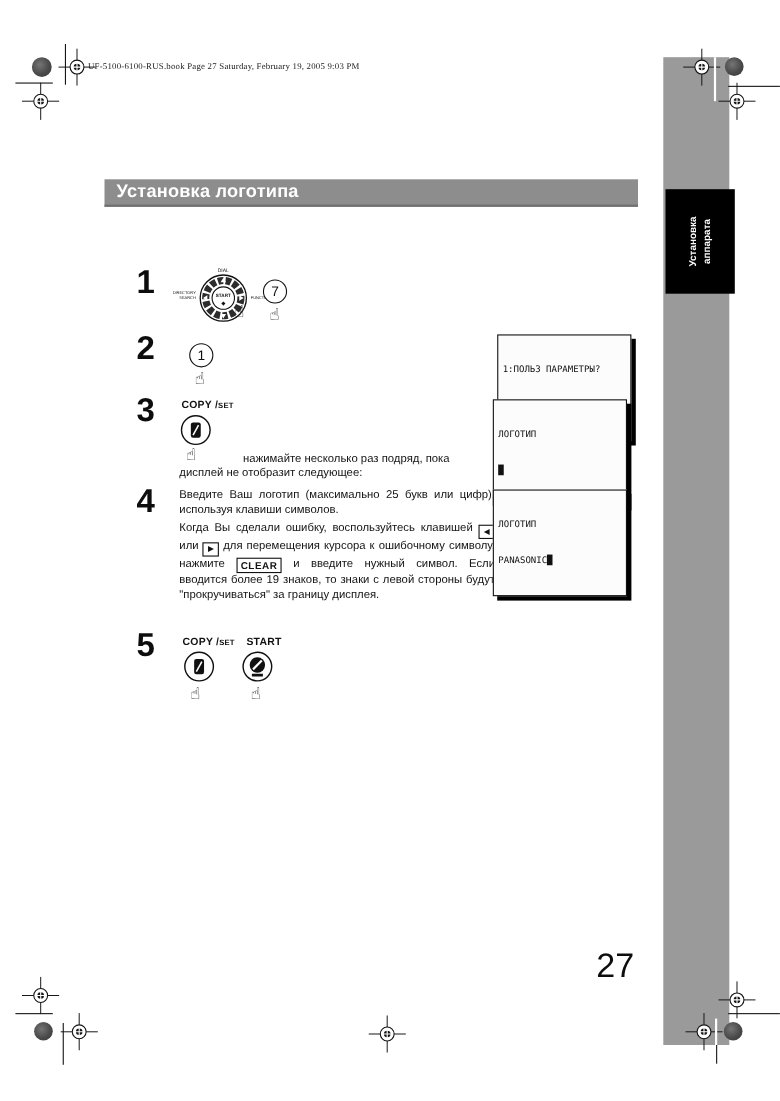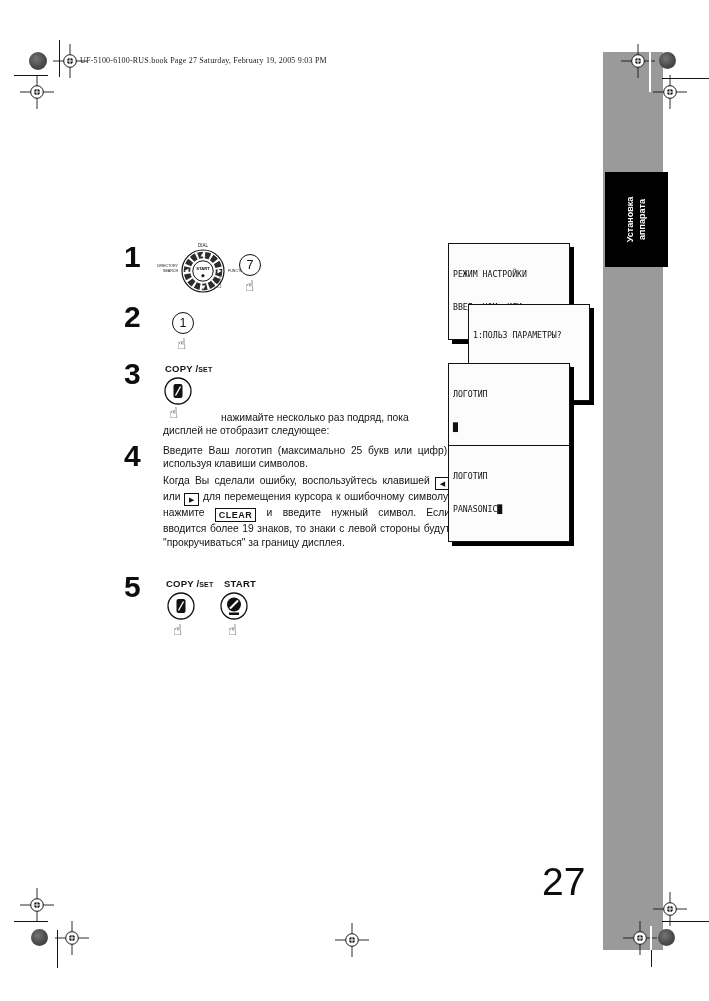--- a/index.html
+++ b/index.html
@@ -24,21 +24,21 @@
   .copyset-label .sub{font-size:7px;}
   .step-text{font-size:10.3px;line-height:13px;color:#141414;white-space:nowrap;}
   .textblock{width:287px;font-size:10.3px;line-height:13.2px;text-align:justify;color:#141414;}
   .textblock p{margin:0 0 4px;}
   .example-label{font-weight:bold;}
   .letterbox{display:inline-block;width:11px;height:13px;border:1px solid #111;font-size:8.5px;font-weight:bold;
              text-align:center;line-height:13px;margin-right:1px;vertical-align:-2px;background:#fff;}
   .keybox{display:inline-block;border:1px solid #111;background:#fff;vertical-align:-2px;}
   .arr{width:13px;height:11px;font-size:7px;line-height:11px;text-align:center;}
   .clearbox{padding:0 3px;font-size:9px;font-weight:bold;line-height:12px;letter-spacing:.5px;}
-  .pagenum{font-size:39px;color:#0d0d0d;text-align:right;}
+  .pagenum{font-size:31px;color:#0d0d0d;text-align:right;}
   .mark-line{background:#151515;z-index:3;}
   .white-line{background:#fff;z-index:3;}
   .mark{z-index:3;}
   .spot{border-radius:50%;background:radial-gradient(circle at 40% 38%,#757575 0%,#4a4a4a 55%,#383838 100%);z-index:3;}
   svg text{font-family:"Liberation Sans",sans-serif;fill:#111;}
 </style>
 </head>
 <body>
 
 <div id="page">
@@ -134,20 +134,23 @@
   <div class="abs mark-line" style="left:59px;top:40px;width:1px;height:37px"></div>
   <div class="abs mark-line" style="left:14px;top:75px;width:34px;height:1px"></div>
   <div class="abs white-line" style="left:649px;top:52px;width:2px;height:40px"></div>
   <div class="abs mark-line" style="left:662px;top:78px;width:47px;height:1px"></div>
   <div class="abs mark-line" style="left:14px;top:921px;width:34px;height:1px"></div>
   <div class="abs mark-line" style="left:57px;top:930px;width:1px;height:38px"></div>
   <div class="abs mark-line" style="left:662px;top:921px;width:47px;height:1px"></div>
   <div class="abs white-line" style="left:650px;top:926px;width:2px;height:24px"></div>
   <div class="abs mark-line" style="left:651px;top:950px;width:1px;height:17px"></div>
 
+  <div class="abs title-bar" style="left:95px;top:163px;width:485px;height:23px">
+    <span class="title-text">Установка логотипа</span>
+  </div>
 
   <div class="abs intro" style="left:95px;top:199px;width:486px">
   </div>
 
   <div class="abs step-num" style="left:124px;top:242px">1</div>
   <svg class="abs" style="left:147px;top:240px" width="112" height="58" viewBox="0 0 112 58">
     <text x="56" y="7" text-anchor="middle" font-size="4.5">DIAL</text>
     <text x="31" y="27" text-anchor="end" font-size="3.6">DIRECTORY</text>
     <text x="31" y="32" text-anchor="end" font-size="3.6">SEARCH</text>
     <text x="81" y="32" text-anchor="start" font-size="3.6">FUNCTION</text>
@@ -157,29 +160,25 @@
     <polygon points="56,12.5 53.5,16.5 58.5,16.5" fill="#fff"></polygon>
     <polygon points="56,49.5 53.5,45.5 58.5,45.5" fill="#fff"></polygon>
     <polygon points="37.5,31 41.5,28.5 41.5,33.5" fill="#fff"></polygon>
     <polygon points="74.5,31 70.5,28.5 70.5,33.5" fill="#fff"></polygon>
     <text x="56" y="30" text-anchor="middle" font-size="4.2" font-weight="bold">START</text>
     <text x="56" y="37" text-anchor="middle" font-size="5">◆</text>
   </svg>
   <span class="abs hand" style="left:213px;top:276px">☝</span>
   <div class="abs keycircle" style="left:239px;top:254px">7</div>
   <span class="abs hand" style="left:245px;top:279px">☝</span>
-  <div class="abs lcd" style="left:448px;top:243px">
-    <div>РЕЖИМ НАСТРОЙКИ</div>
-    <div>ВВЕД. НОМ. ИЛИ ∨ ∧</div>
-  </div>
 
   <div class="abs step-num" style="left:124px;top:302px">2</div>
   <div class="abs keycircle" style="left:172px;top:312px">1</div>
   <span class="abs hand" style="left:177px;top:337px">☝</span>
-  <div class="abs lcd" style="left:468px;top:304px">
+  <div class="abs lcd" style="left:452px;top:304px">
     <div>1:ПОЛЬЗ ПАРАМЕТРЫ?</div>
     <div>НАЖМ. SET ДЛЯ ВЫБОРА</div>
   </div>
 
   <div class="abs step-num" style="left:124px;top:359px">3</div>
   <div class="abs copyset-label" style="left:165px;top:363px">
     <span>COPY /</span><span class="sub">SET</span>
   </div>
   <svg class="abs" style="left:163px;top:376px" width="30" height="30">
     <circle cx="15" cy="15" r="13" fill="#fff" stroke="#111" stroke-width="1.3"></circle>

